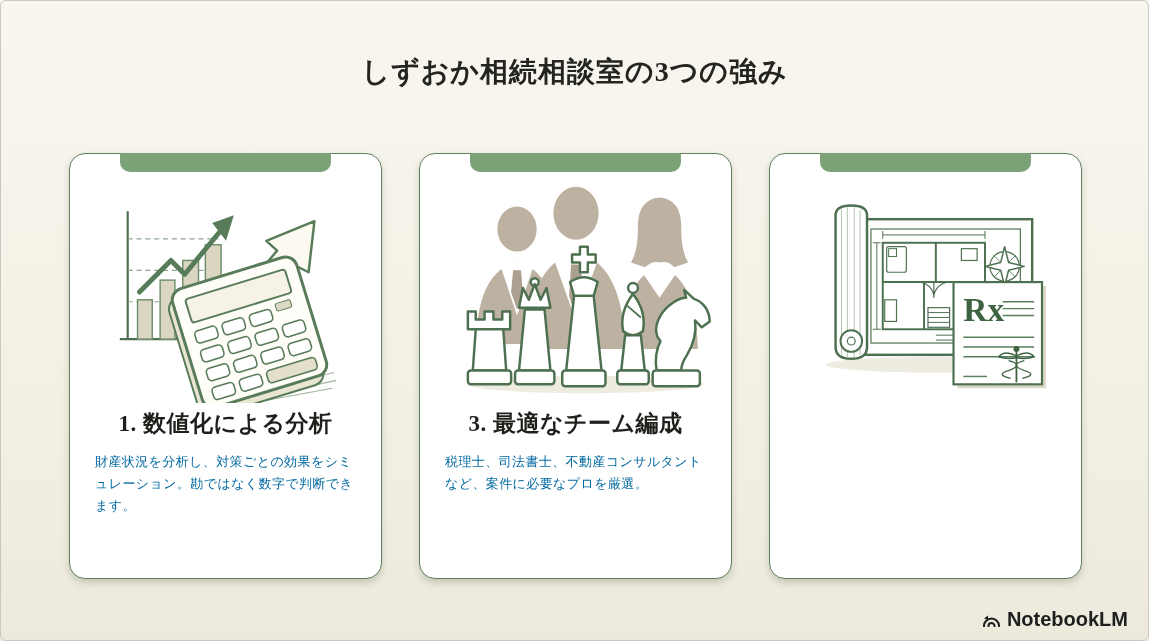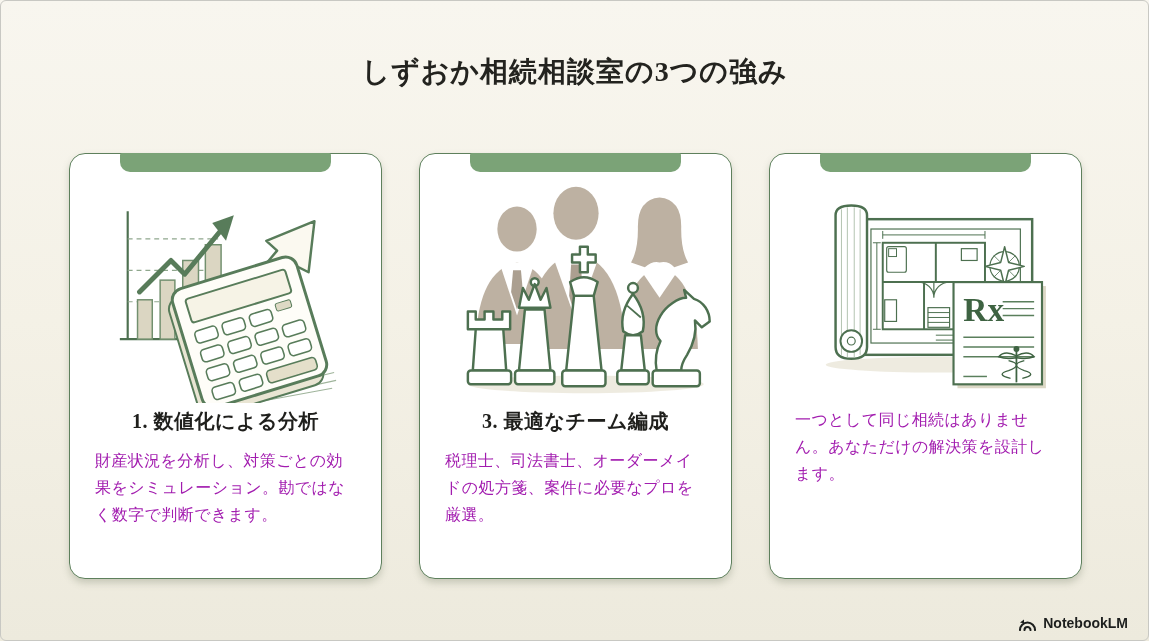--- a/index.html
+++ b/index.html
@@ -29,29 +29,29 @@
   .card-tab{
     position:absolute;top:-1px;left:50px;right:50px;height:19px;
     background:#7ba377;border-radius:2px 2px 10px 10px;
   }
   .card-art{
     height:238px;margin-top:14px;display:flex;align-items:center;justify-content:center;
   }
   .card-heading{
     margin:2px 0 12px;text-align:center;
     font-family:"Liberation Serif","DejaVu Serif",serif;
-    font-weight:700;font-size:20px;color:#1f1f1c;letter-spacing:.5px;
+    font-weight:700;font-size:23px;color:#1f1f1c;letter-spacing:.5px;
   }
   .card-body{
-    margin:0;padding:0 25px;font-size:16px;line-height:1.7;
-    letter-spacing:.4px;color:#a21caf;text-align:left;
+    margin:0;padding:0 25px;font-size:13px;line-height:1.7;
+    letter-spacing:.4px;color:#0369a1;text-align:left;
   }
   .watermark{
     position:absolute;right:20px;bottom:9px;display:flex;align-items:center;gap:6px;
-    font-size:14px;font-weight:700;color:#1d1f1e;
+    font-size:20px;font-weight:700;color:#1d1f1e;
   }
   svg text{font-family:"Liberation Serif","DejaVu Serif",serif;}
 </style>
 </head>
 <body>
 
 <h1 class="page-title">しずおか相続相談室の3つの強み</h1>
 
 <div class="cards">
 
@@ -147,21 +147,21 @@
           <path d="M192,136 L206,148" fill="none" stroke-width="1.8"></path>
           <path d="M190,166 L186,202 L210,202 L206,166 Z"></path>
           <rect x="182" y="202" width="32" height="14" rx="3"></rect>
 
           <path d="M222,202 C220,190 222,180 226,172 C220,166 220,156 226,146 C232,136 244,128 252,128 L250,120 L260,129 C270,132 276,142 276,152 L268,158 L261,151 C263,164 259,176 253,186 C249,192 247,198 247,202 Z"></path>
           <rect x="218" y="202" width="48" height="16" rx="3"></rect>
         </g>
       </svg>
     </div>
     <h2 class="card-heading">3. 最適なチーム編成</h2>
-    <p class="card-body">税理士、司法書士、オーダーメイドの処方箋、案件に必要なプロを厳選。</p>
+    <p class="card-body">税理士、司法書士、不動産コンサルタントなど、案件に必要なプロを厳選。</p>
   </div>
 
   <div class="card">
     <div class="card-tab"></div>
     <div class="card-art">
       <svg width="276" height="231" viewBox="0 0 280 235">
         <ellipse cx="150" cy="196" rx="112" ry="8" fill="#e7e3d3" opacity="0.7"></ellipse>
 
         <rect x="70" y="48" width="178" height="138" fill="#ffffff" stroke="#4d7050" stroke-width="2.5"></rect>
         <rect x="84" y="58" width="152" height="116" fill="none" stroke="#4d7050" stroke-width="1.2"></rect>
@@ -201,21 +201,20 @@
         </g>
 
         <g stroke="#3e6342" fill="none">
           <path d="M232,182 V214" stroke-width="1.8"></path>
           <circle cx="232" cy="180" r="3" fill="#3e6342" stroke="none"></circle>
           <path d="M232,187 Q220,181 214,188 Q222,191 232,189 M232,187 Q244,181 250,188 Q242,191 232,189" stroke-width="1.5"></path>
           <path d="M224,192 Q240,196 224,202 Q210,206 226,210 M240,192 Q224,196 240,202 Q254,206 238,210" stroke-width="1.3"></path>
         </g>
       </svg>
     </div>
-    <p class="card-body">一つとして同じ相続はありません。あなただけの解決策を設計します。</p>
   </div>
 
 </div>
 
 <div class="watermark">
   <svg width="19" height="15" viewBox="0 0 19 15">
     <path d="M2,14 A7.5,7.5 0 0 1 17,14" fill="none" stroke="#1d1f1e" stroke-width="2.1" stroke-linecap="round"></path>
     <path d="M6.5,14 A3,3 0 0 1 12.5,14" fill="none" stroke="#1d1f1e" stroke-width="2.1" stroke-linecap="round"></path>
     <path d="M2,6.5 L6,3.5 L6,7.5 Z" fill="#1d1f1e"></path>
   </svg>

